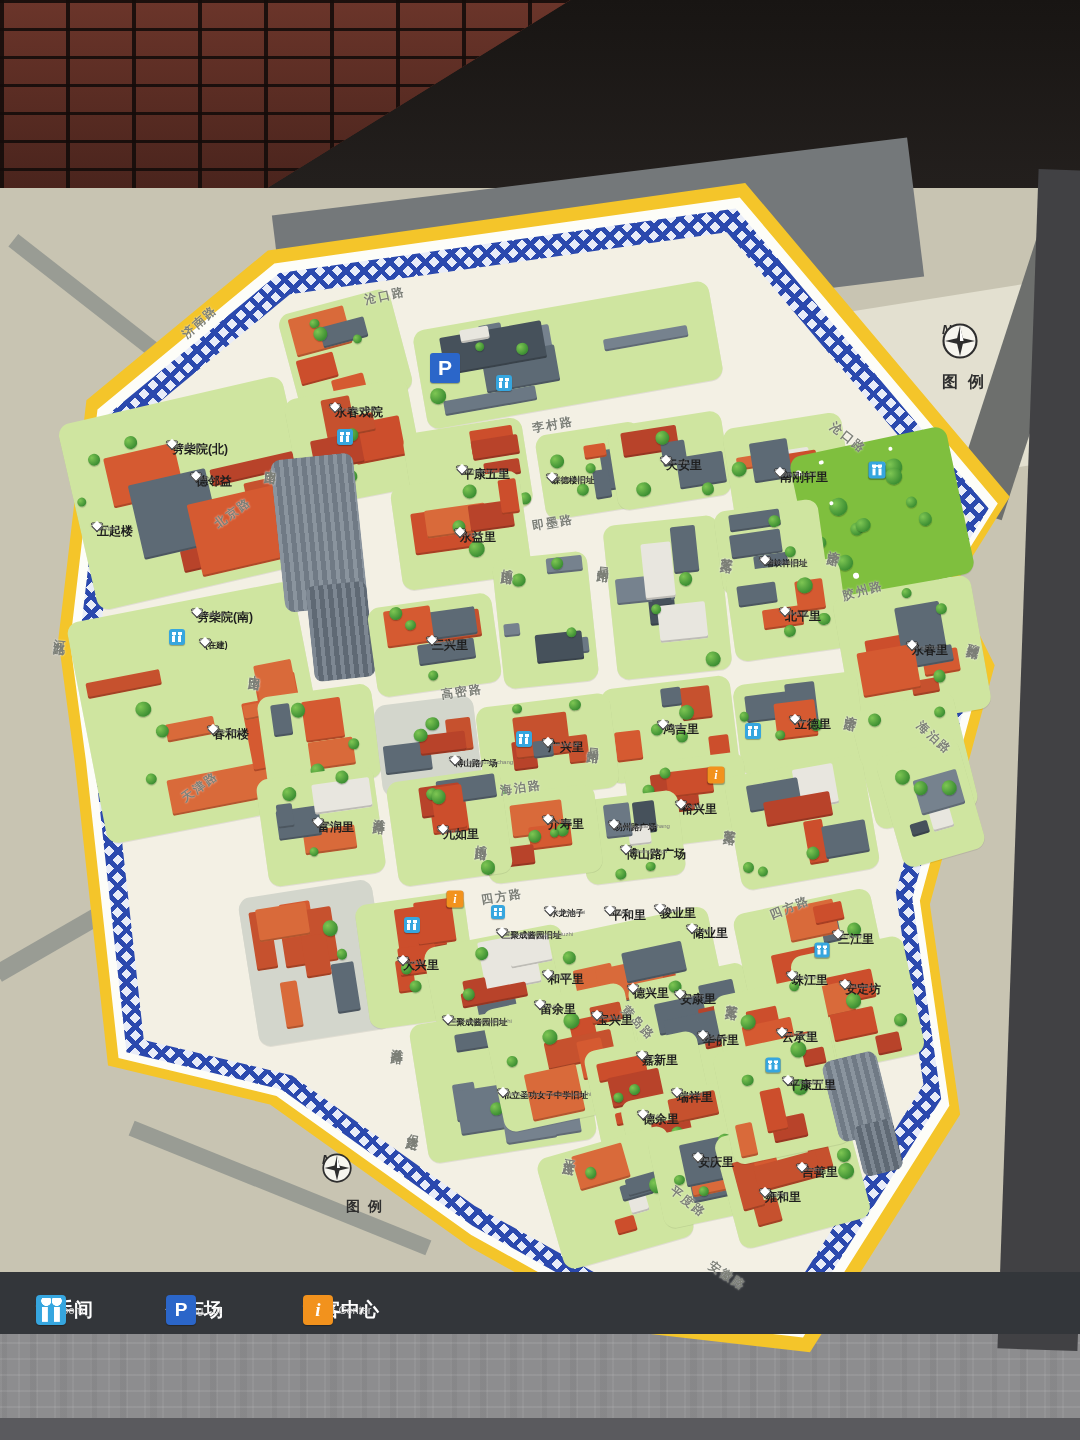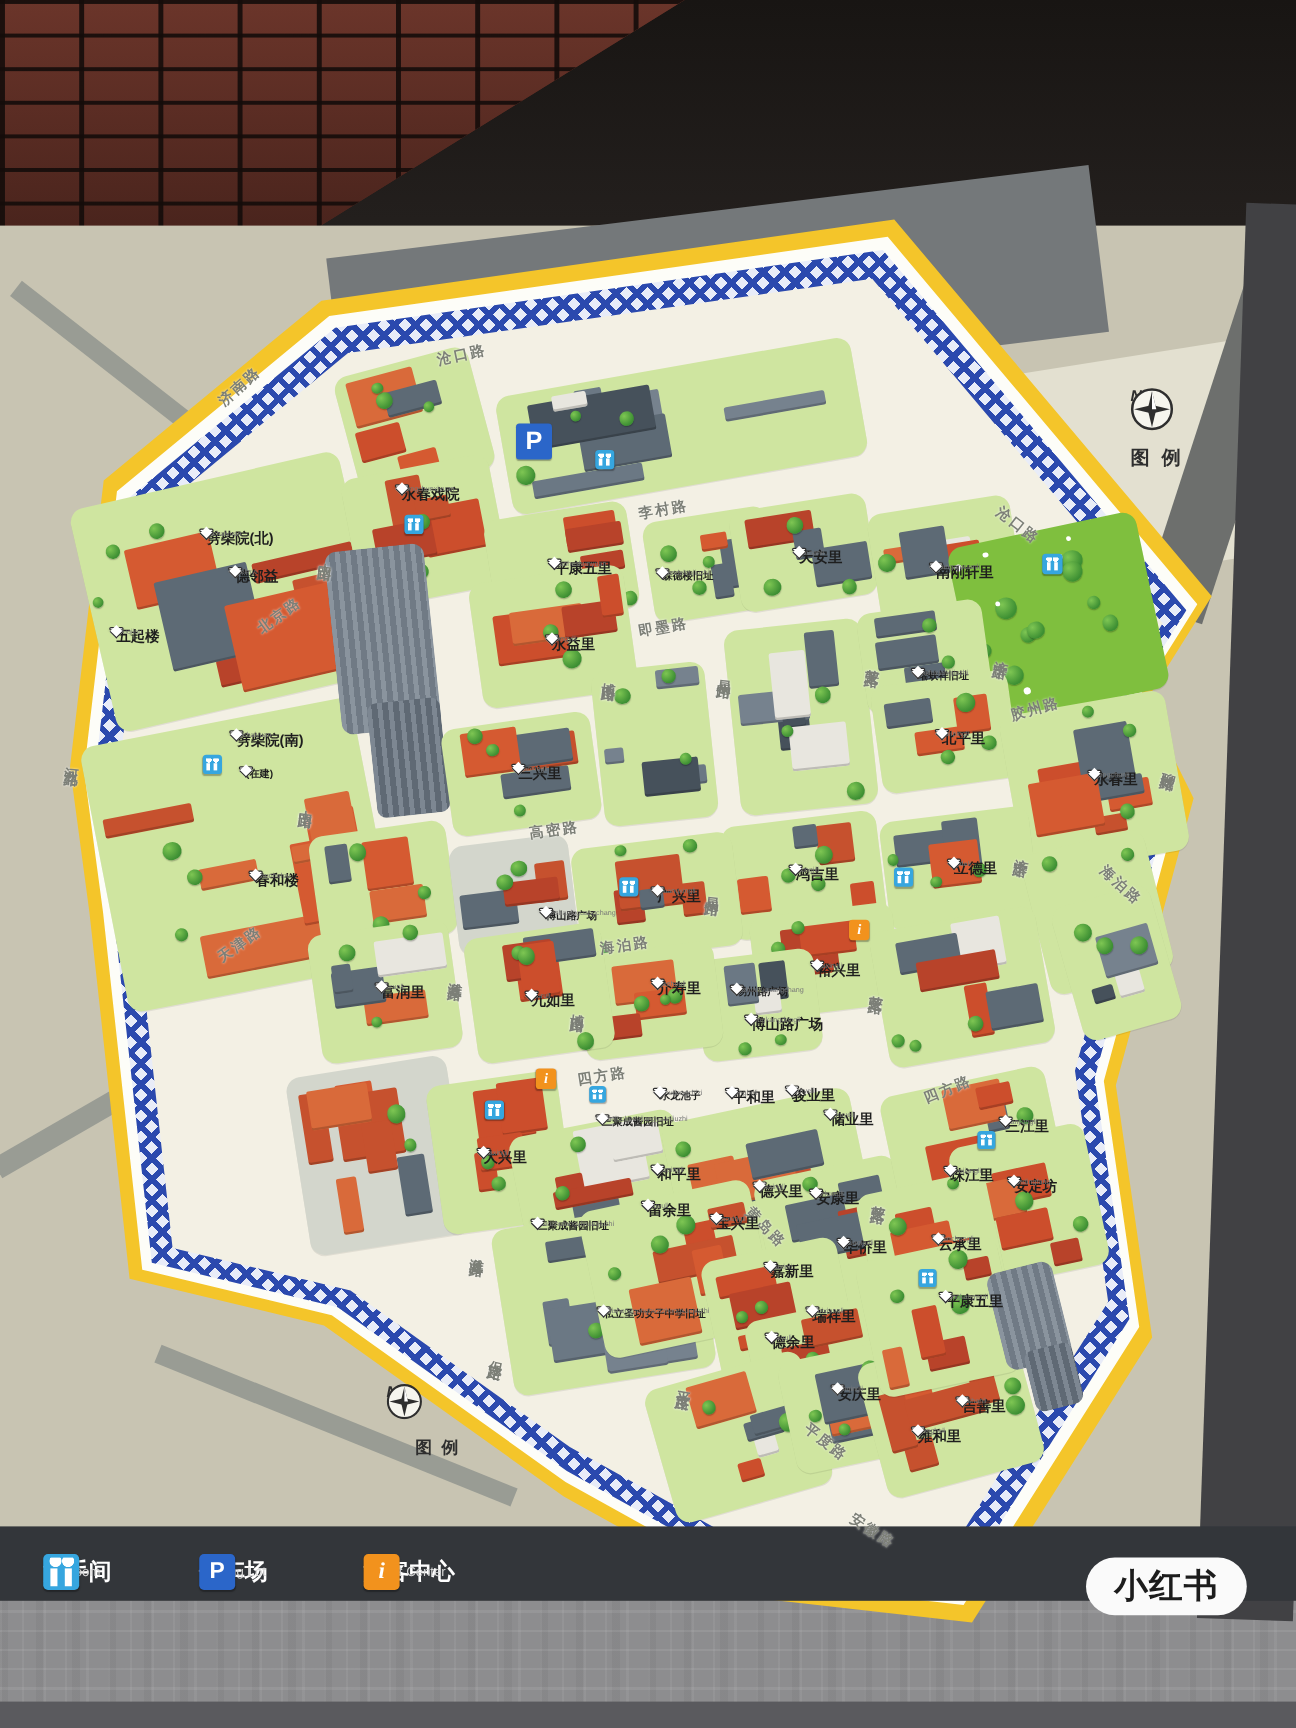--- a/index.html
+++ b/index.html
@@ -920,17 +920,14 @@
     <span class="ic mapicon p" style="position:static;transform:none;">P</span>
     <span class="zh">停车场</span>
     <span class="en">Parking Lot</span>
   </div>
   <div class="legend-item" style="left:303px;">
     <span class="ic mapicon info" style="position:static;transform:none;">i</span>
     <span class="zh">游客中心</span>
     <span class="en">Tourist Center</span>
   </div>
 
-  <div class="brand-pill">
-    <span>小红书</span>
-  </div>
 
 </div>
 
 </body></html>

